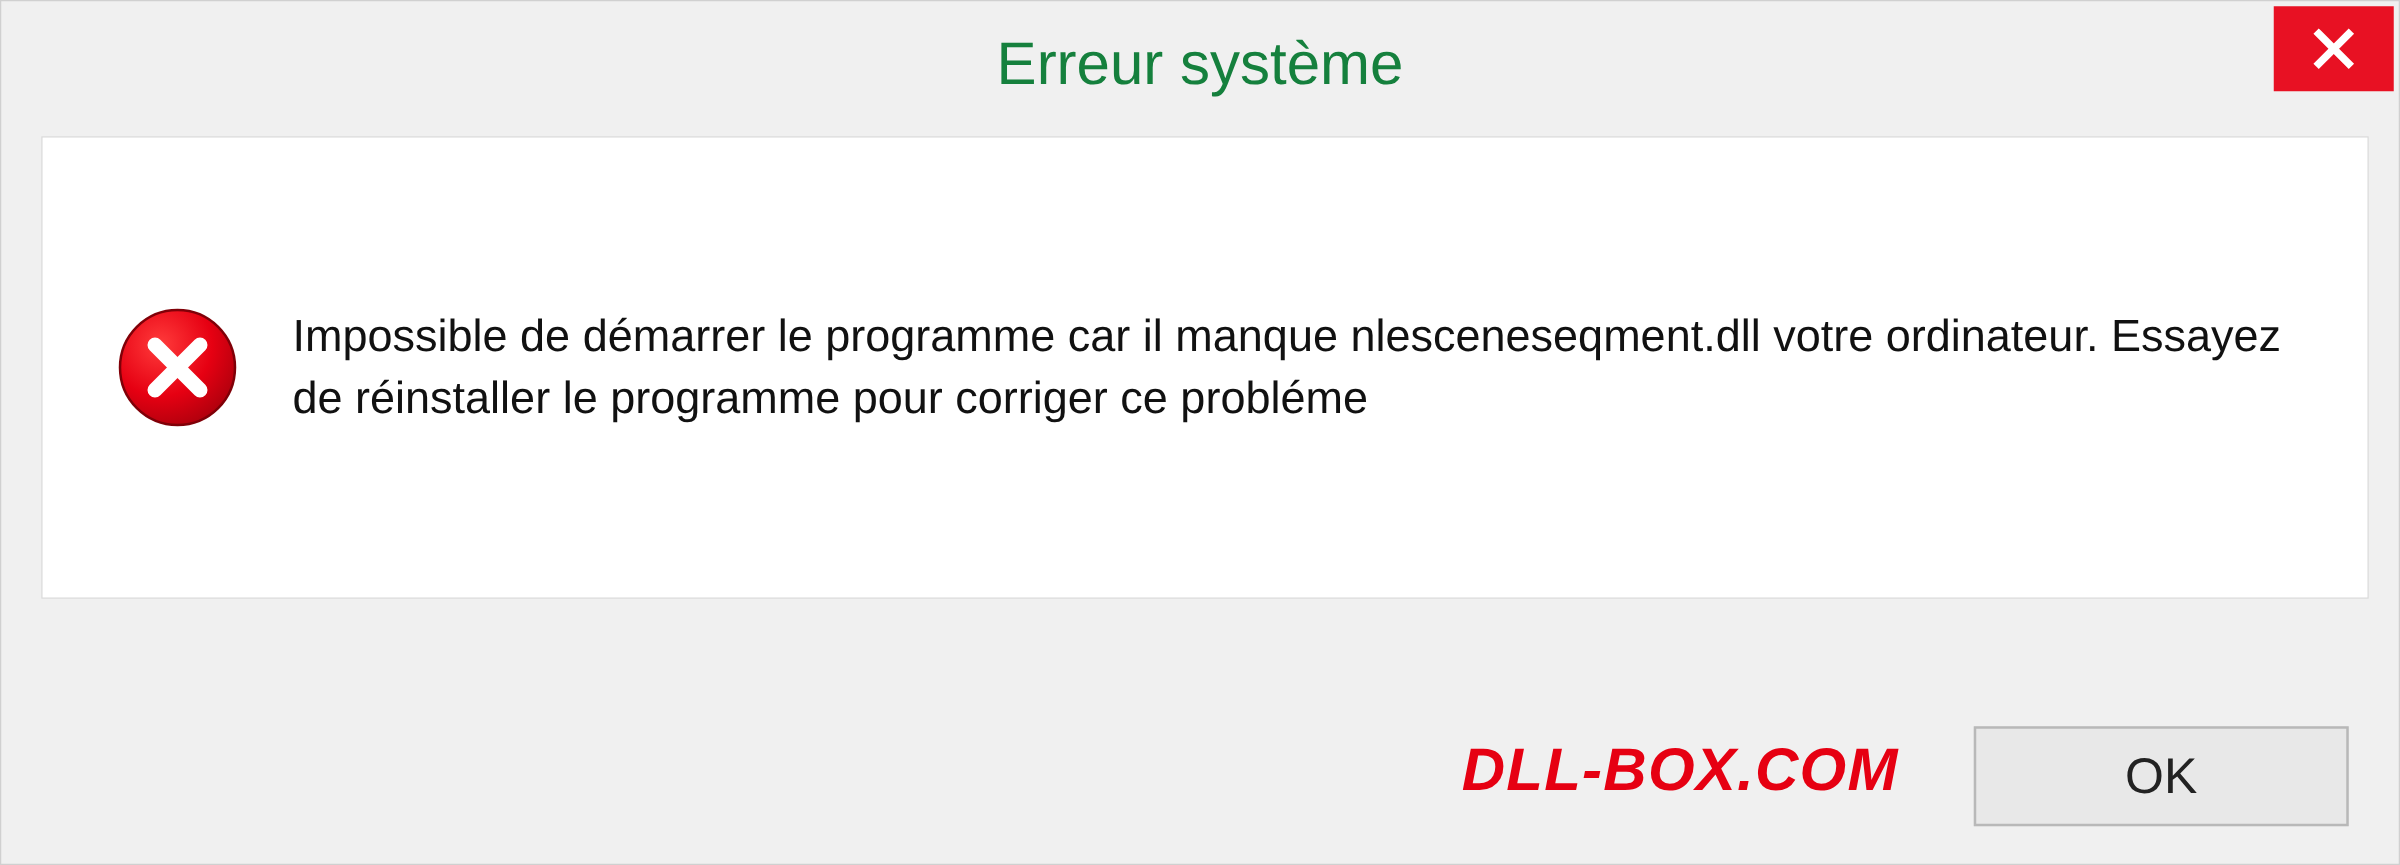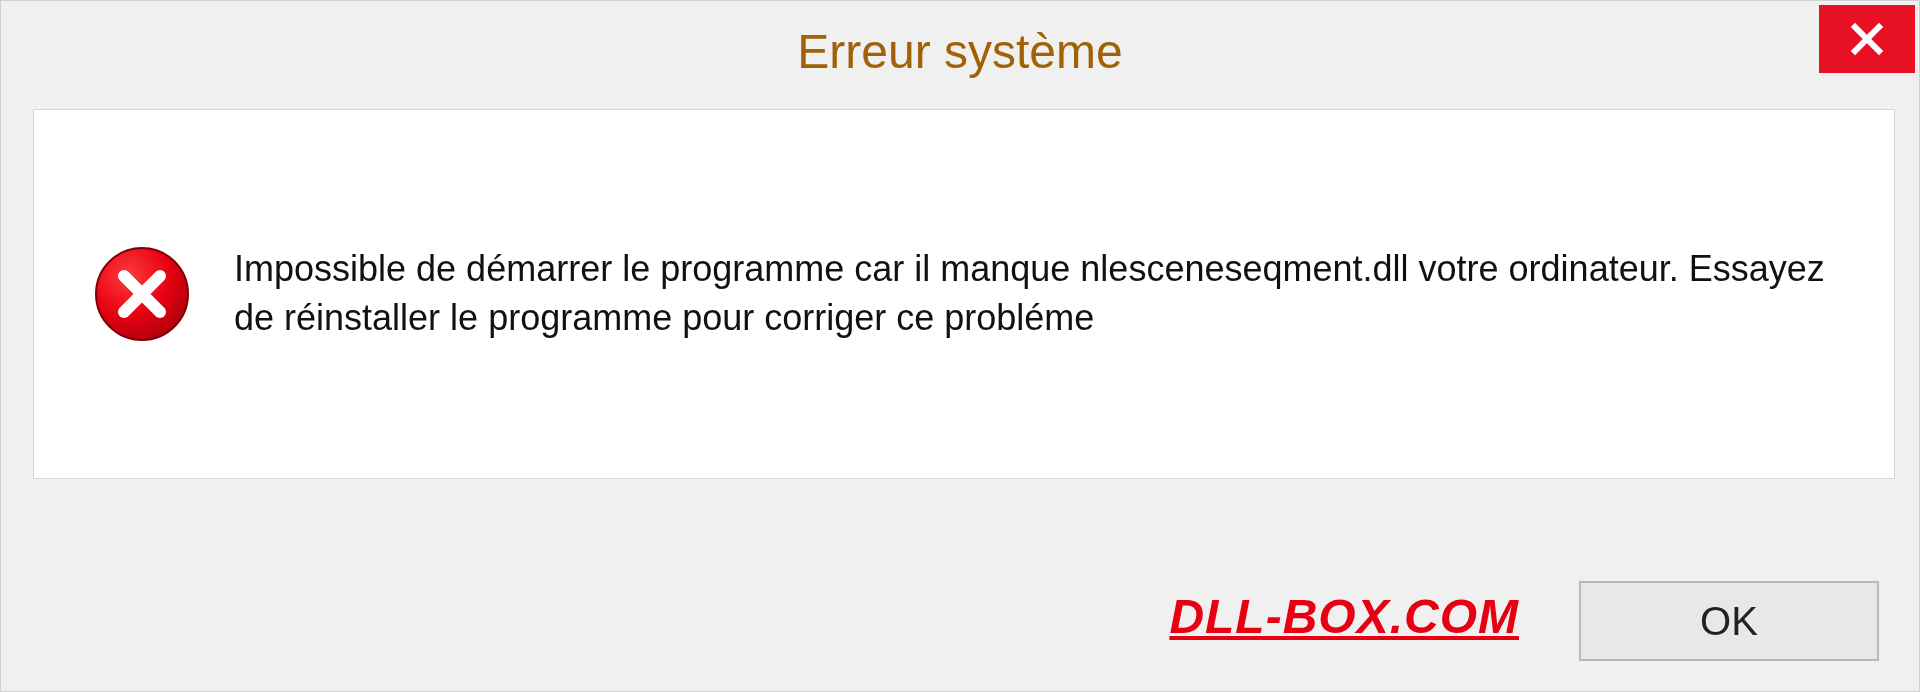--- a/index.html
+++ b/index.html
@@ -20,21 +20,21 @@
     }
     .title-bar {
       position: relative;
       height: 100px;
       display: flex;
       align-items: center;
       justify-content: center;
     }
     .title-text {
       font-size: 48px;
-      color: #a16207;
+      color: #15803d;
       font-weight: 400;
     }
     .close-btn {
       position: absolute;
       top: 4px;
       right: 4px;
       width: 96px;
       height: 68px;
       background: #e81123;
       display: flex;
@@ -77,21 +77,20 @@
       padding: 0 40px;
       gap: 60px;
     }
     .watermark {
       font-size: 48px;
       font-weight: 800;
       font-style: italic;
       color: #e60012;
       letter-spacing: 1px;
       font-family: Arial, sans-serif;
-      text-decoration: underline;
     }
     .ok-button {
       width: 300px;
       height: 80px;
       background: #e8e8e8;
       border: 2px solid #b8b8b8;
       font-size: 40px;
       color: #222;
       display: flex;
       align-items: center;

